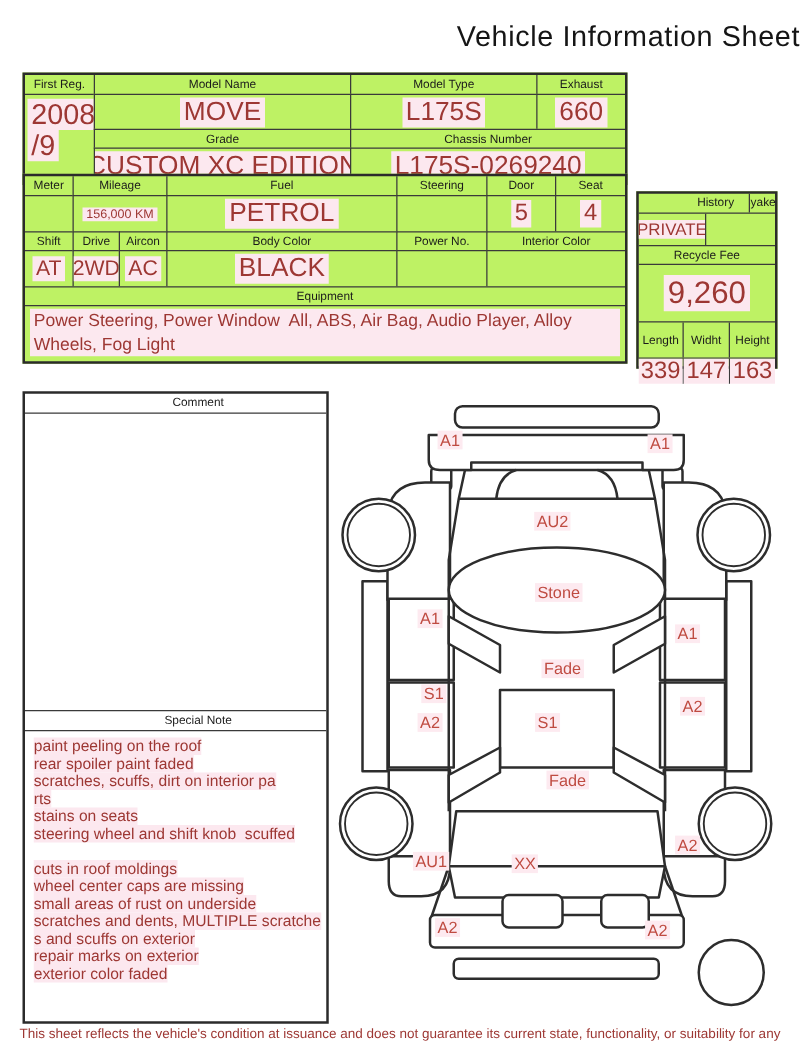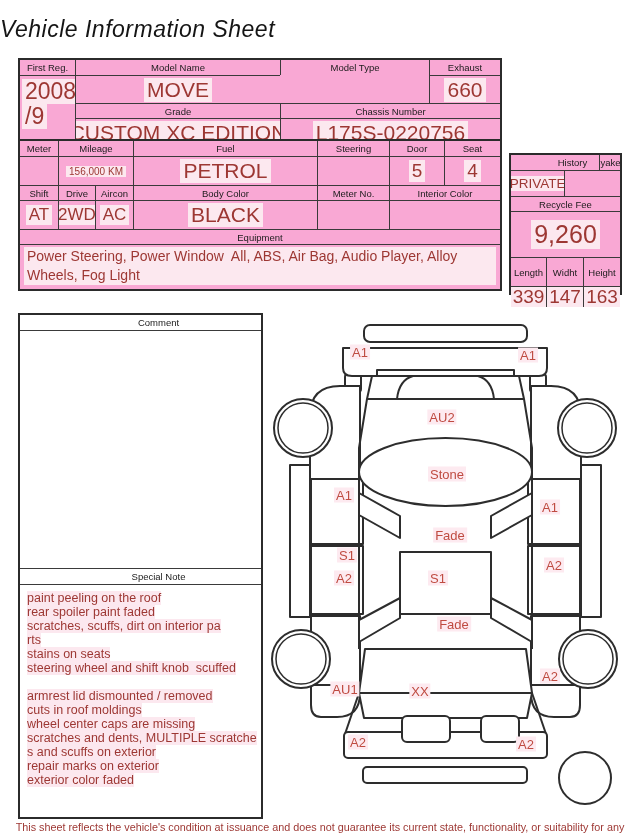--- a/index.html
+++ b/index.html
@@ -6,23 +6,23 @@
     --red:#9d3733;
     --red-lite:#bf4b41;
     --pink:#fce8ef;
     --bc:#3a3a3a;
     --bco:#2b2b2b;
   }
   *{box-sizing:border-box;margin:0;padding:0;}
   html,body{background:#fff;}
   .page{position:relative;width:640px;height:835px;background:#fff;
         font-family:"Liberation Sans",sans-serif;overflow:hidden;}
-  .title{position:absolute;top:16px;left:0;right:0;text-align:left;
-         font-size:23px;color:#151515;letter-spacing:.5px;font-style:italic;}
-  .t{position:absolute;border:2px solid var(--bco);display:grid;background:#f9a8d4;}
+  .title{position:absolute;top:16px;left:0;right:0;text-align:right;
+         font-size:23px;color:#151515;letter-spacing:.5px;}
+  .t{position:absolute;border:2px solid var(--bco);display:grid;background:#bef264;}
   .t1l{left:18px;top:58px;width:484px;height:90px;
        grid-template-columns:55px 205px 149px 71px;
        grid-template-rows:15px 28px 15px 28px;}
   .t1r{left:509px;top:58px;width:113px;height:90px;
        grid-template-columns:54px 55px;
        grid-template-rows:15px 26px 15px 30px;}
   .t2l{left:18px;top:139px;width:484px;height:152px;
        grid-template-columns:38px 37px 38px 184px 72px 55px 56px;
        grid-template-rows:15px 29px 15px 29px 15px 45px;}
   .t2r{left:509px;top:153px;width:113px;height:142px;display:block;}
@@ -75,27 +75,30 @@
     </div>
     <div class="cell hdr nt" style="grid-area:1/2">Model Name</div>
     <div class="cell f21" style="grid-area:2/2">
         <span class="hl">MOVE</span>
       </div>
     <div class="cell hdr" style="grid-area:3/2">Grade</div>
     <div class="cell f21" style="grid-area:4/2">
         <span class="hl">CUSTOM XC EDITION</span>
       </div>
     <div class="cell hdr nt" style="grid-area:1/3">Model Type</div>
+    <div class="cell f21" style="grid-area:2/3">
+        <span class="hl">L175S</span>
+      </div>
     <div class="cell hdr nt" style="grid-area:1/4">Exhaust</div>
     <div class="cell f21" style="grid-area:2/4">
         <span class="hl">660</span>
       </div>
     <div class="cell hdr" style="grid-area:3/3/4/5">Chassis Number</div>
     <div class="cell f21" style="grid-area:4/3/5/5">
-        <span class="hl">L175S-0220756</span>
+        <span class="hl">L175S-0269240</span>
       </div>
   </div>
 
 
   <div class="t t2l">
     <div class="cell hdr nt nl" style="grid-area:1/1">Meter</div>
     <div class="cell hdr nt" style="grid-area:1/2/2/4">Mileage</div>
     <div class="cell hdr nt" style="grid-area:1/4">Fuel</div>
     <div class="cell hdr nt" style="grid-area:1/5">Steering</div>
     <div class="cell hdr nt" style="grid-area:1/6">Door</div>
@@ -113,21 +116,21 @@
         <span class="hl">5</span>
       </div>
     <div class="cell f19" style="grid-area:2/7">
         <span class="hl">4</span>
       </div>
 
     <div class="cell hdr nl" style="grid-area:3/1">Shift</div>
     <div class="cell hdr" style="grid-area:3/2">Drive</div>
     <div class="cell hdr" style="grid-area:3/3">Aircon</div>
     <div class="cell hdr" style="grid-area:3/4">Body Color</div>
-    <div class="cell hdr" style="grid-area:3/5">Meter No.</div>
+    <div class="cell hdr" style="grid-area:3/5">Power No.</div>
     <div class="cell hdr" style="grid-area:3/6/4/8">Interior Color</div>
 
     <div class="cell f17 nl" style="grid-area:4/1">
         <span class="hl">AT</span>
       </div>
     <div class="cell f17" style="grid-area:4/2">
         <span class="hl">2WD</span>
       </div>
     <div class="cell f17" style="grid-area:4/3">
         <span class="hl">AC</span>
@@ -186,23 +189,23 @@
     <div class="comment-body"></div>
     <div class="box-hdr special">Special Note</div>
     <div class="note-lines" id="note-lines">
         <div class="note-line"><span>paint peeling on the roof</span></div>
         <div class="note-line"><span>rear spoiler paint faded</span></div>
         <div class="note-line"><span>scratches, scuffs, dirt on interior pa</span></div>
         <div class="note-line"><span>rts</span></div>
         <div class="note-line"><span>stains on seats</span></div>
         <div class="note-line"><span>steering wheel and shift knob  scuffed</span></div>
         <div class="note-line"><span style="background: none;"></span></div>
-        <div class="note-line"><span>armrest lid dismounted / removed</span></div>
         <div class="note-line"><span>cuts in roof moldings</span></div>
         <div class="note-line"><span>wheel center caps are missing</span></div>
+        <div class="note-line"><span>small areas of rust on underside</span></div>
         <div class="note-line"><span>scratches and dents, MULTIPLE scratche</span></div>
         <div class="note-line"><span>s and scuffs on exterior</span></div>
         <div class="note-line"><span>repair marks on exterior</span></div>
         <div class="note-line"><span>exterior color faded</span></div>
       </div>
   </div>
 
   <div class="diagram">
     <svg viewBox="0 0 375 512" width="375" height="512">
       <g fill="#fff" stroke="#2d2d2d" stroke-width="2" stroke-linejoin="round">

